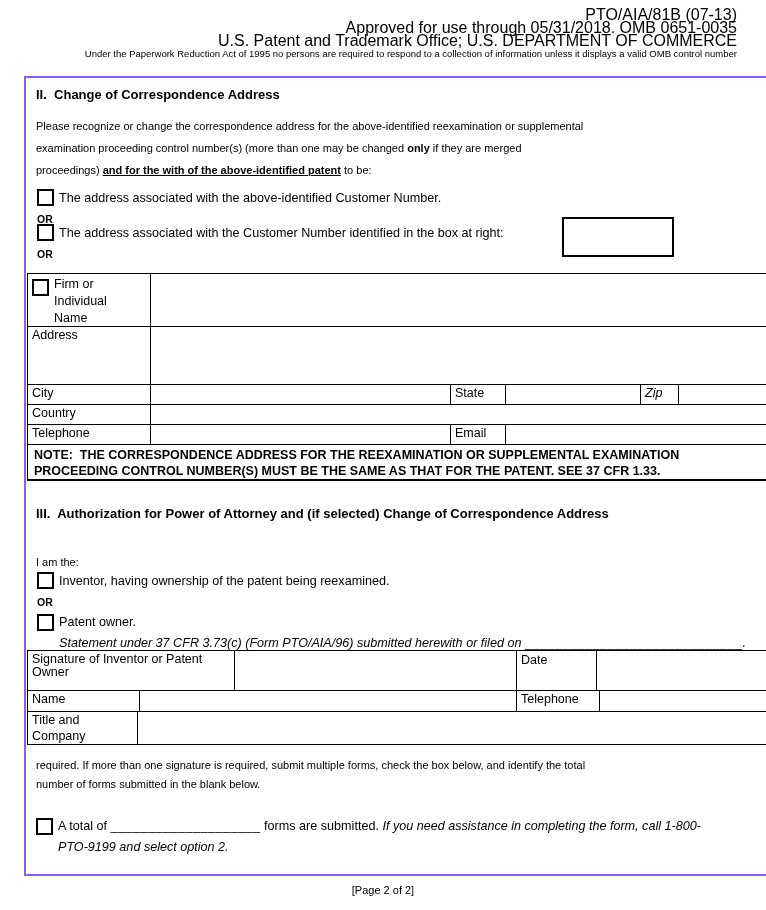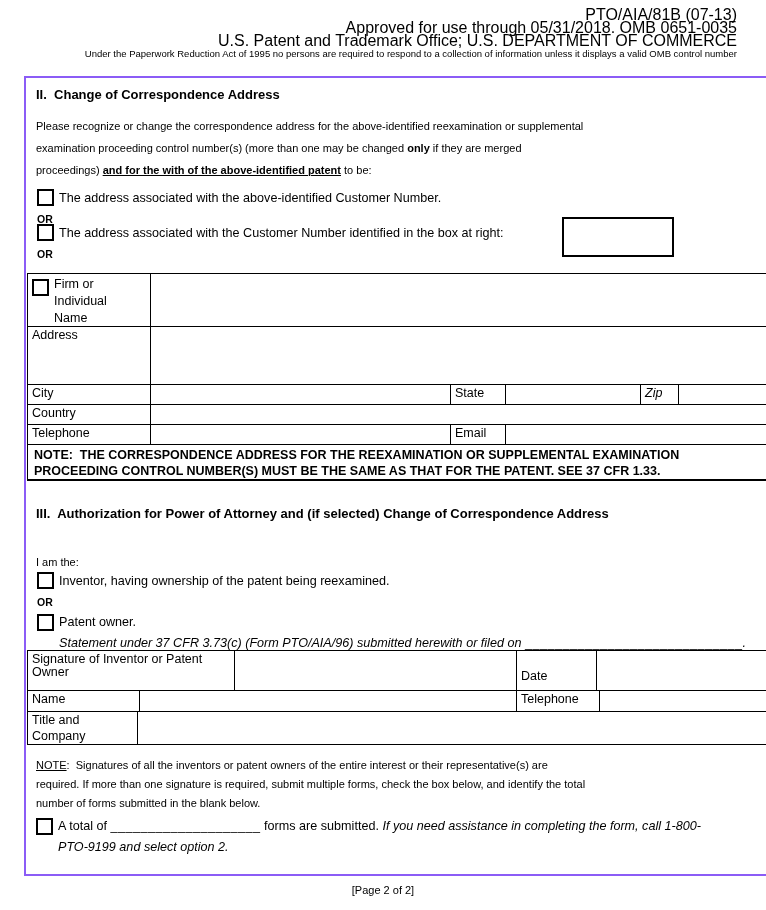--- a/index.html
+++ b/index.html
@@ -77,21 +77,21 @@
   .firmcell .firmtxt { display:block; width:72px; }
 
   .notecell { font-weight:bold; font-size:12.5px; line-height:16px; padding:2px 6px; }
   .notecell div { white-space:nowrap; }
 
   
   .r-sig1 { height:39px; }
   .r-sig2 { height:21px; }
   .r-sig3 { height:33px; }
   .c-sig-label { width:206px; flex:0 0 206px; line-height:13px; padding-top:2px; }
-  .c-date-label { width:80px; flex:0 0 80px; padding-top:18px; }
+  .c-date-label { width:80px; flex:0 0 80px; padding-top:2px; }
   .c-date-in { width:172px; flex:0 0 172px; }
   .c-name-label { width:111px; flex:0 0 111px; }
   .c-telsig-label { width:83px; flex:0 0 83px; }
   .c-telsig-in { width:169px; flex:0 0 169px; }
   .c-title-label { width:109px; flex:0 0 109px; line-height:15.5px; padding-top:1px; }
 
   .note2 { line-height:19px; }
   .note2 div { white-space:nowrap; }
 
   .totalrow { display:flex; align-items:flex-start; gap:5px; font-size:12.6px; }
@@ -209,21 +209,20 @@
       <div class="tcell c-telsig-label">Telephone</div>
       <div class="tcell c-telsig-in"></div>
     </div>
     <div class="trow r-sig3">
       <div class="tcell c-title-label">Title and Company</div>
       <div class="tcell grow"></div>
     </div>
   </div>
 
   <div class="abs body-text note2" style="left:10px; top:678px; width:730px;">
-    <div><span class="u">NOTE</span><span>:&nbsp; Signatures of all the inventors or patent owners of the entire interest or their representative(s) are</span></div>
     <div>required. If more than one signature is required, submit multiple forms, check the box below, and identify the total</div>
     <div>number of forms submitted in the blank below.</div>
   </div>
 
   <div class="abs totalrow" style="left:10px; top:738px; width:730px;">
     <span class="cb" style="margin-top:2px;"></span>
     <div class="txt">
       <span>A total of </span><span class="blank">____________________</span><span> forms are submitted. </span><span class="i">If you need assistance in completing the form, call 1-800-</span><br>
       <span class="i">PTO-9199 and select option 2.</span>
     </div>

